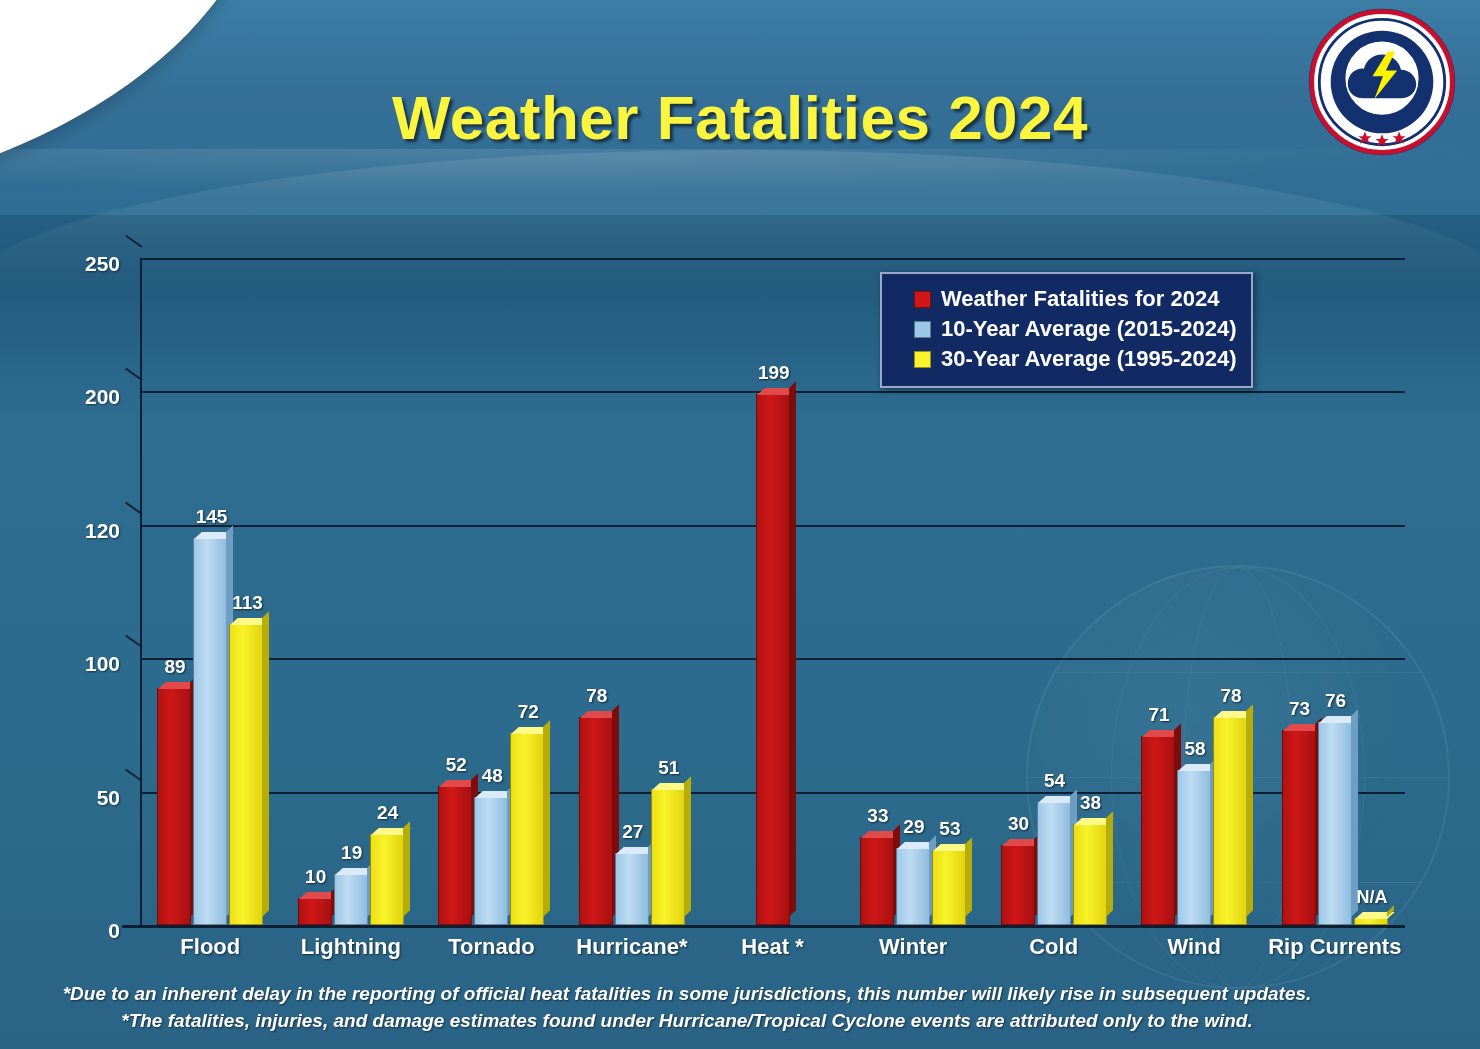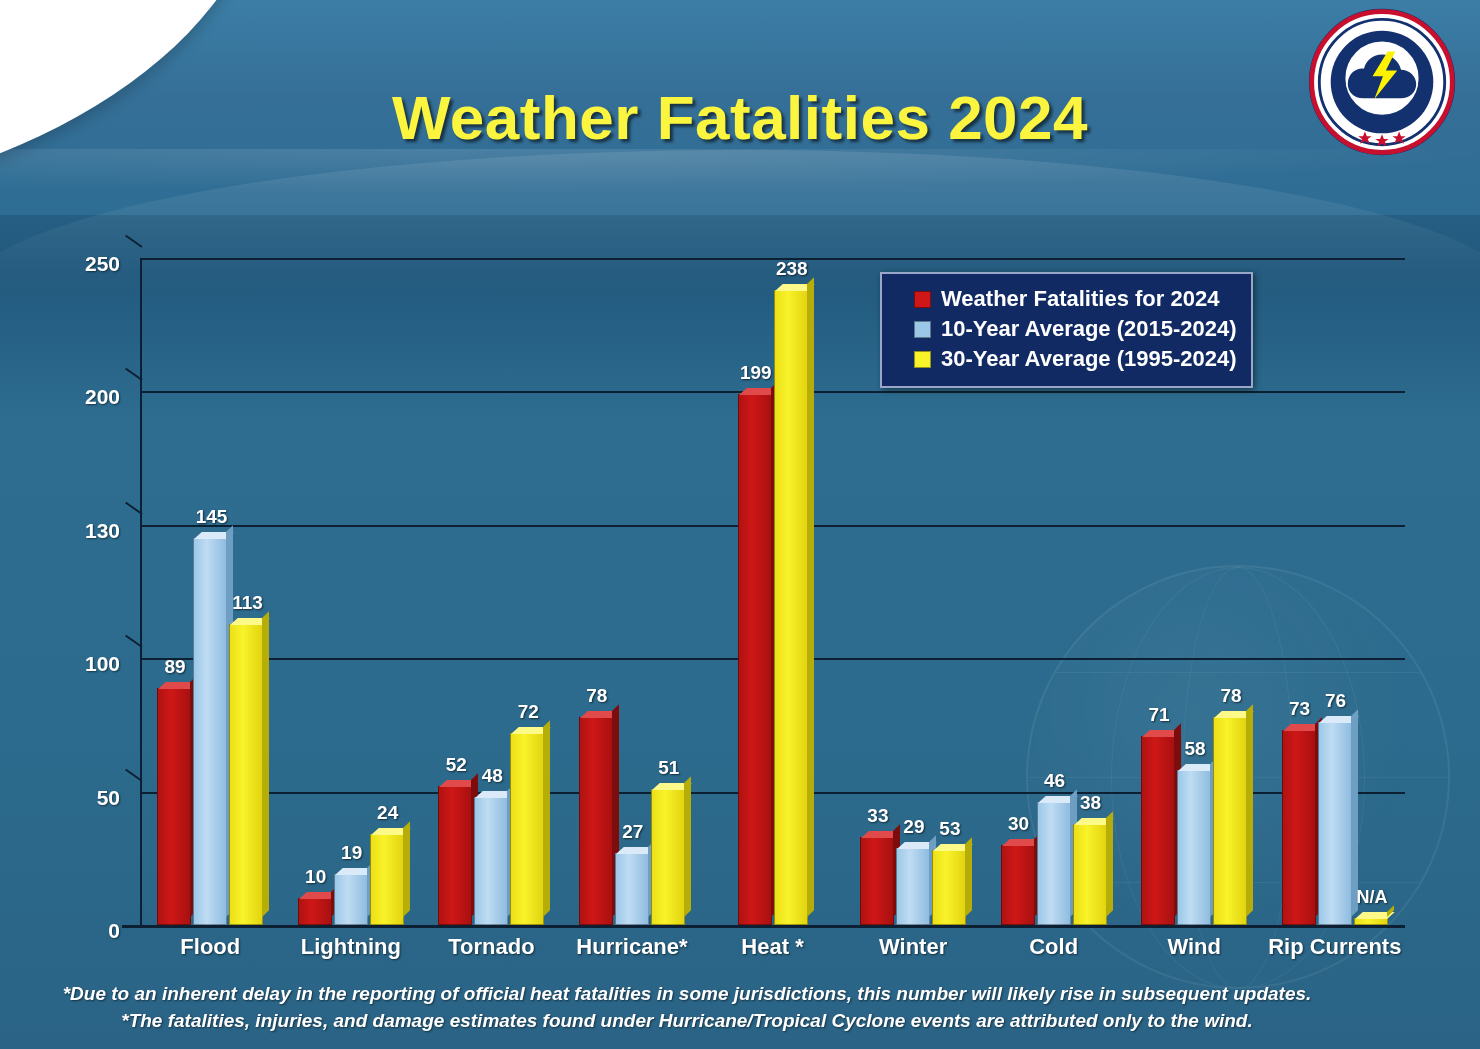--- a/index.html
+++ b/index.html
@@ -340,21 +340,21 @@
         </div>
       <div class="gridline" style="top:400px">
           <span class="riser"></span>
         </div>
       <div class="gridline" style="top:534px">
           <span class="riser"></span>
         </div>
 
       <div class="axis-label" style="top:6px">250</div>
       <div class="axis-label" style="top:139px">200</div>
-      <div class="axis-label" style="top:273px">130</div>
+      <div class="axis-label" style="top:273px">120</div>
       <div class="axis-label" style="top:406px">100</div>
       <div class="axis-label" style="top:540px">50</div>
       <div class="axis-label" style="top:673px">0</div>
     </div>
 
     <div id="yaxis-line"></div>
     <div id="baseline"></div>
 
     <div id="groups">
 
@@ -416,24 +416,20 @@
           <span class="val">51</span>
           <div class="bar s3" style="height:136px"></div>
         </div>
       </div>
 
       <div class="group">
         <div class="bar-wrap">
           <span class="val">199</span>
           <div class="bar s1" style="height:531px"></div>
         </div>
-        <div class="bar-wrap">
-          <span class="val">238</span>
-          <div class="bar s3" style="height:635px"></div>
-        </div>
       </div>
 
       <div class="group">
         <div class="bar-wrap">
           <span class="val">33</span>
           <div class="bar s1" style="height:88px"></div>
         </div>
         <div class="bar-wrap">
           <span class="val">29</span>
           <div class="bar s2" style="height:77px"></div>
@@ -443,21 +439,21 @@
           <div class="bar s3" style="height:75px"></div>
         </div>
       </div>
 
       <div class="group">
         <div class="bar-wrap">
           <span class="val">30</span>
           <div class="bar s1" style="height:80px"></div>
         </div>
         <div class="bar-wrap">
-          <span class="val">46</span>
+          <span class="val">54</span>
           <div class="bar s2" style="height:123px"></div>
         </div>
         <div class="bar-wrap">
           <span class="val">38</span>
           <div class="bar s3" style="height:101px"></div>
         </div>
       </div>
 
       <div class="group">
         <div class="bar-wrap">

